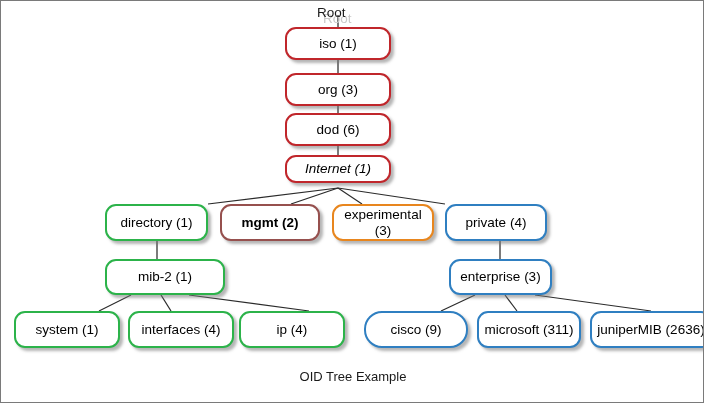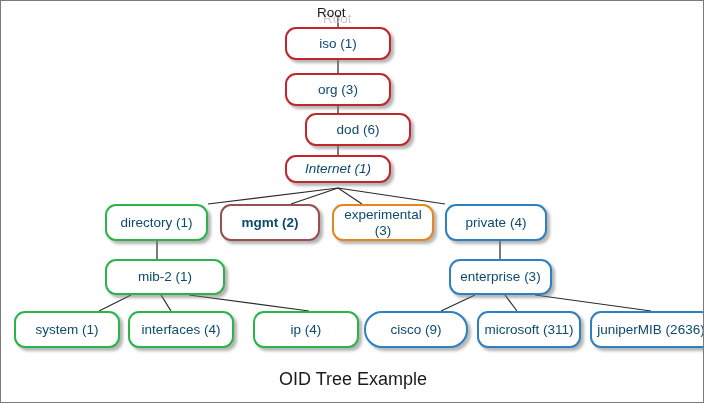--- a/index.html
+++ b/index.html
@@ -29,21 +29,21 @@
     position: absolute;
     box-sizing: border-box;
     background: #ffffff;
     border: 2px solid #888;
     border-radius: 11px;
     display: flex;
     align-items: center;
     justify-content: center;
     text-align: center;
     font-size: 13.5px;
-    color: #0c4a6e;
+    color: #000000;
     line-height: 1.12;
     box-shadow: 3px 3px 3px rgba(120,120,120,0.55);
     z-index: 2;
     padding: 0 4px;
   }
   .node .lbl {
     display: block;
     width: 100%;
   }
   .root-label {
@@ -55,21 +55,21 @@
   }
   .root-label-ghost {
     position: absolute;
     font-size: 13.5px;
     color: #c9c9c9;
     z-index: 1;
     white-space: nowrap;
   }
   .caption {
     position: absolute;
-    font-size: 18px;
+    font-size: 13px;
     color: #1a1a1a;
     text-align: center;
     white-space: nowrap;
     z-index: 3;
   }
 </style>
 </head>
 <body>
 
 <div id="canvas">
@@ -96,21 +96,21 @@
   <div class="root-label-ghost" style="left:322px; top:10px;">Root</div>
   <div class="root-label" style="left:316px; top:4px;">Root</div>
 
   <div id="nodes">
       <div class="node" style="left: 284px; top: 26px; width: 106px; height: 33px; border-color: rgb(192, 38, 43);">
         <span class="lbl">iso (1)</span>
       </div>
       <div class="node" style="left: 284px; top: 72px; width: 106px; height: 33px; border-color: rgb(192, 38, 43);">
         <span class="lbl">org (3)</span>
       </div>
-      <div class="node" style="left: 284px; top: 112px; width: 106px; height: 33px; border-color: rgb(192, 38, 43); margin-left: 20px;">
+      <div class="node" style="left: 284px; top: 112px; width: 106px; height: 33px; border-color: rgb(192, 38, 43);">
         <span class="lbl">dod (6)</span>
       </div>
       <div class="node" style="left: 284px; top: 154px; width: 106px; height: 28px; border-color: rgb(192, 38, 43); font-style: italic;">
         <span class="lbl">Internet (1)</span>
       </div>
       <div class="node" style="left: 104px; top: 203px; width: 103px; height: 37px; border-color: rgb(44, 179, 74);">
         <span class="lbl">directory (1)</span>
       </div>
       <div class="node" style="left: 219px; top: 203px; width: 100px; height: 37px; border-color: rgb(150, 80, 78); font-weight: bold;">
         <span class="lbl">mgmt (2)</span>
@@ -126,21 +126,21 @@
       </div>
       <div class="node" style="left: 448px; top: 258px; width: 103px; height: 36px; border-color: rgb(47, 127, 193);">
         <span class="lbl">enterprise (3)</span>
       </div>
       <div class="node" style="left: 13px; top: 310px; width: 106px; height: 37px; border-color: rgb(44, 179, 74);">
         <span class="lbl">system (1)</span>
       </div>
       <div class="node" style="left: 127px; top: 310px; width: 106px; height: 37px; border-color: rgb(44, 179, 74);">
         <span class="lbl">interfaces (4)</span>
       </div>
-      <div class="node" style="left: 252px; top: 310px; width: 106px; height: 37px; border-color: rgb(44, 179, 74);">
+      <div class="node" style="left: 238px; top: 310px; width: 106px; height: 37px; border-color: rgb(44, 179, 74);">
         <span class="lbl">ip (4)</span>
       </div>
       <div class="node" style="left: 363px; top: 310px; width: 104px; height: 37px; border-color: rgb(47, 127, 193); border-radius: 18px;">
         <span class="lbl">cisco (9)</span>
       </div>
       <div class="node" style="left: 476px; top: 310px; width: 104px; height: 37px; border-color: rgb(47, 127, 193);">
         <span class="lbl">microsoft (311)</span>
       </div>
       <div class="node" style="left: 589px; top: 310px; width: 122px; height: 37px; border-color: rgb(47, 127, 193);">
         <span class="lbl">juniperMIB (2636)</span>

